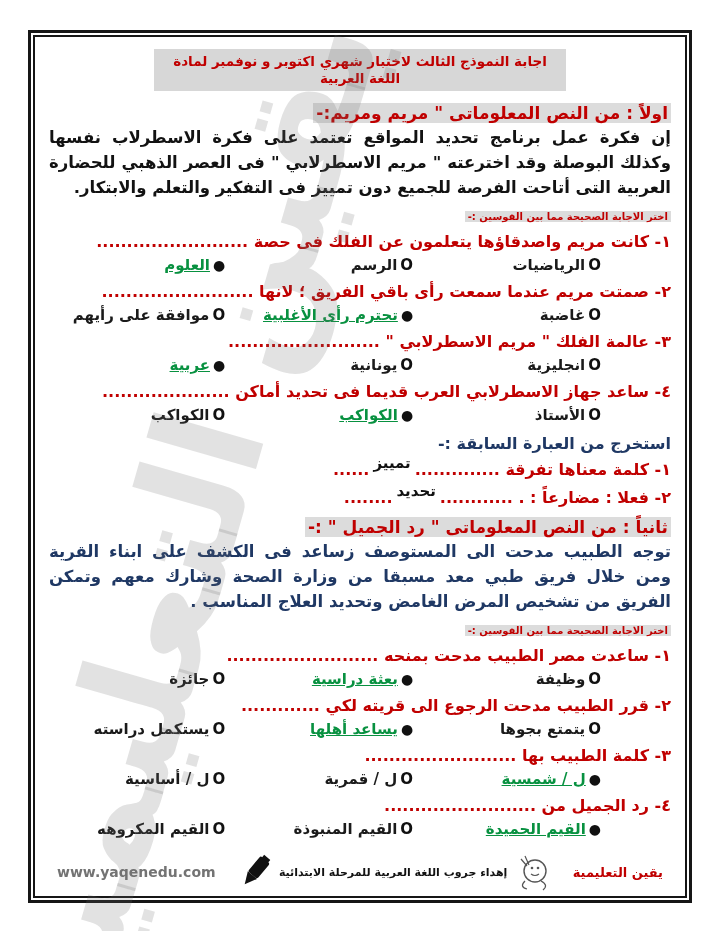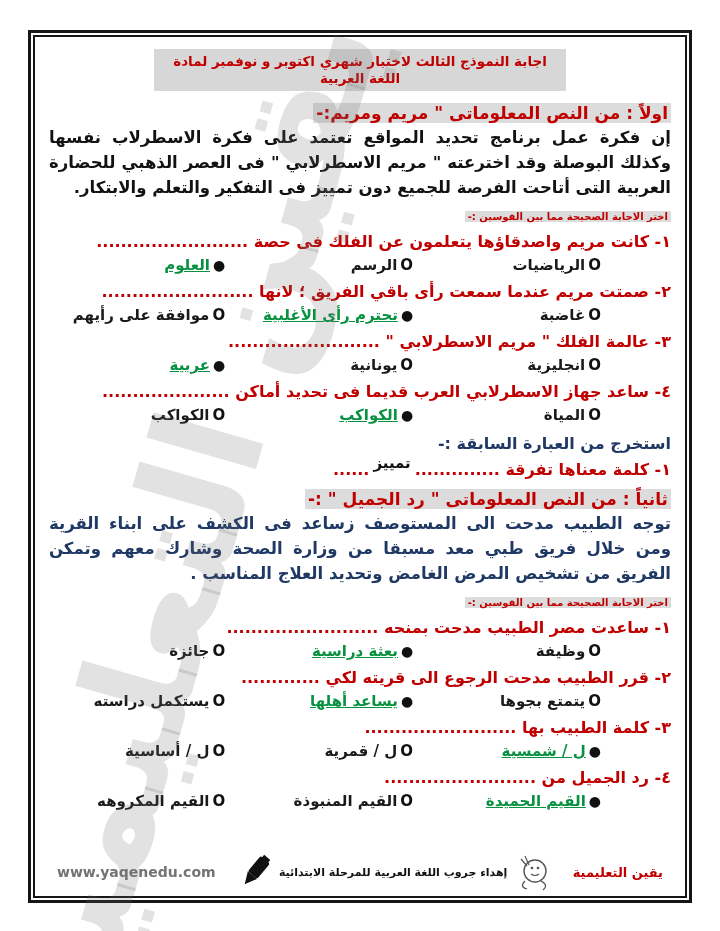--- a/index.html
+++ b/index.html
@@ -142,38 +142,42 @@
             <span class="opt-label">عربية</span>
           </div>
       </div>
     </div>
 
     <div class="question">
       <div class="q-text">٤- ساعد جهاز الاسطرلابي العرب قديما فى تحديد أماكن  .....................</div>
       <div class="options">
         <div class="option">
             <span class="marker marker-empty"></span>
-            <span class="opt-label">المياة</span>
+            <span class="opt-label">الأستاذ</span>
           </div>
         <div class="option selected">
             <span class="marker marker-filled"></span>
             <span class="opt-label">الكواكب</span>
           </div>
         <div class="option">
             <span class="marker marker-empty"></span>
             <span class="opt-label">الكواكب</span>
           </div>
       </div>
     </div>
 
     <div class="extract-head">استخرج من  العبارة السابقة   :-</div>
 
     <div class="extract-item">
       <span>١- كلمة معناها تفرقة</span>
       <span>..............</span><span class="answer">تمييز</span><span>......</span>
+    </div>
+    <div class="extract-item">
+      <span>٢- فعلا : مضارعاً : .</span>
+      <span>............</span><span class="answer">تحديد</span><span>........</span>
     </div>
 
     <div class="head-wrap" style="margin-top:4px;"><span class="heading hl" style="margin-top:4px;">ثانياً : من النص المعلوماتى " رد الجميل " :-</span></div>
 
     <p class="para para-navy">توجه الطبيب مدحت الى المستوصف زساعد فى الكشف على ابناء القرية ومن خلال فريق طبي معد مسبقا من وزارة الصحة وشارك معهم وتمكن الفريق من تشخيص المرض الغامض وتحديد العلاج المناسب .</p>
 
     <div class="choose-wrap"><span class="choose">اختر الاجابة الصحيحة مما بين القوسين :-</span></div>
 
     <div class="question">
       <div class="q-text">١- ساعدت مصر الطبيب مدحت بمنحه  .........................</div>

